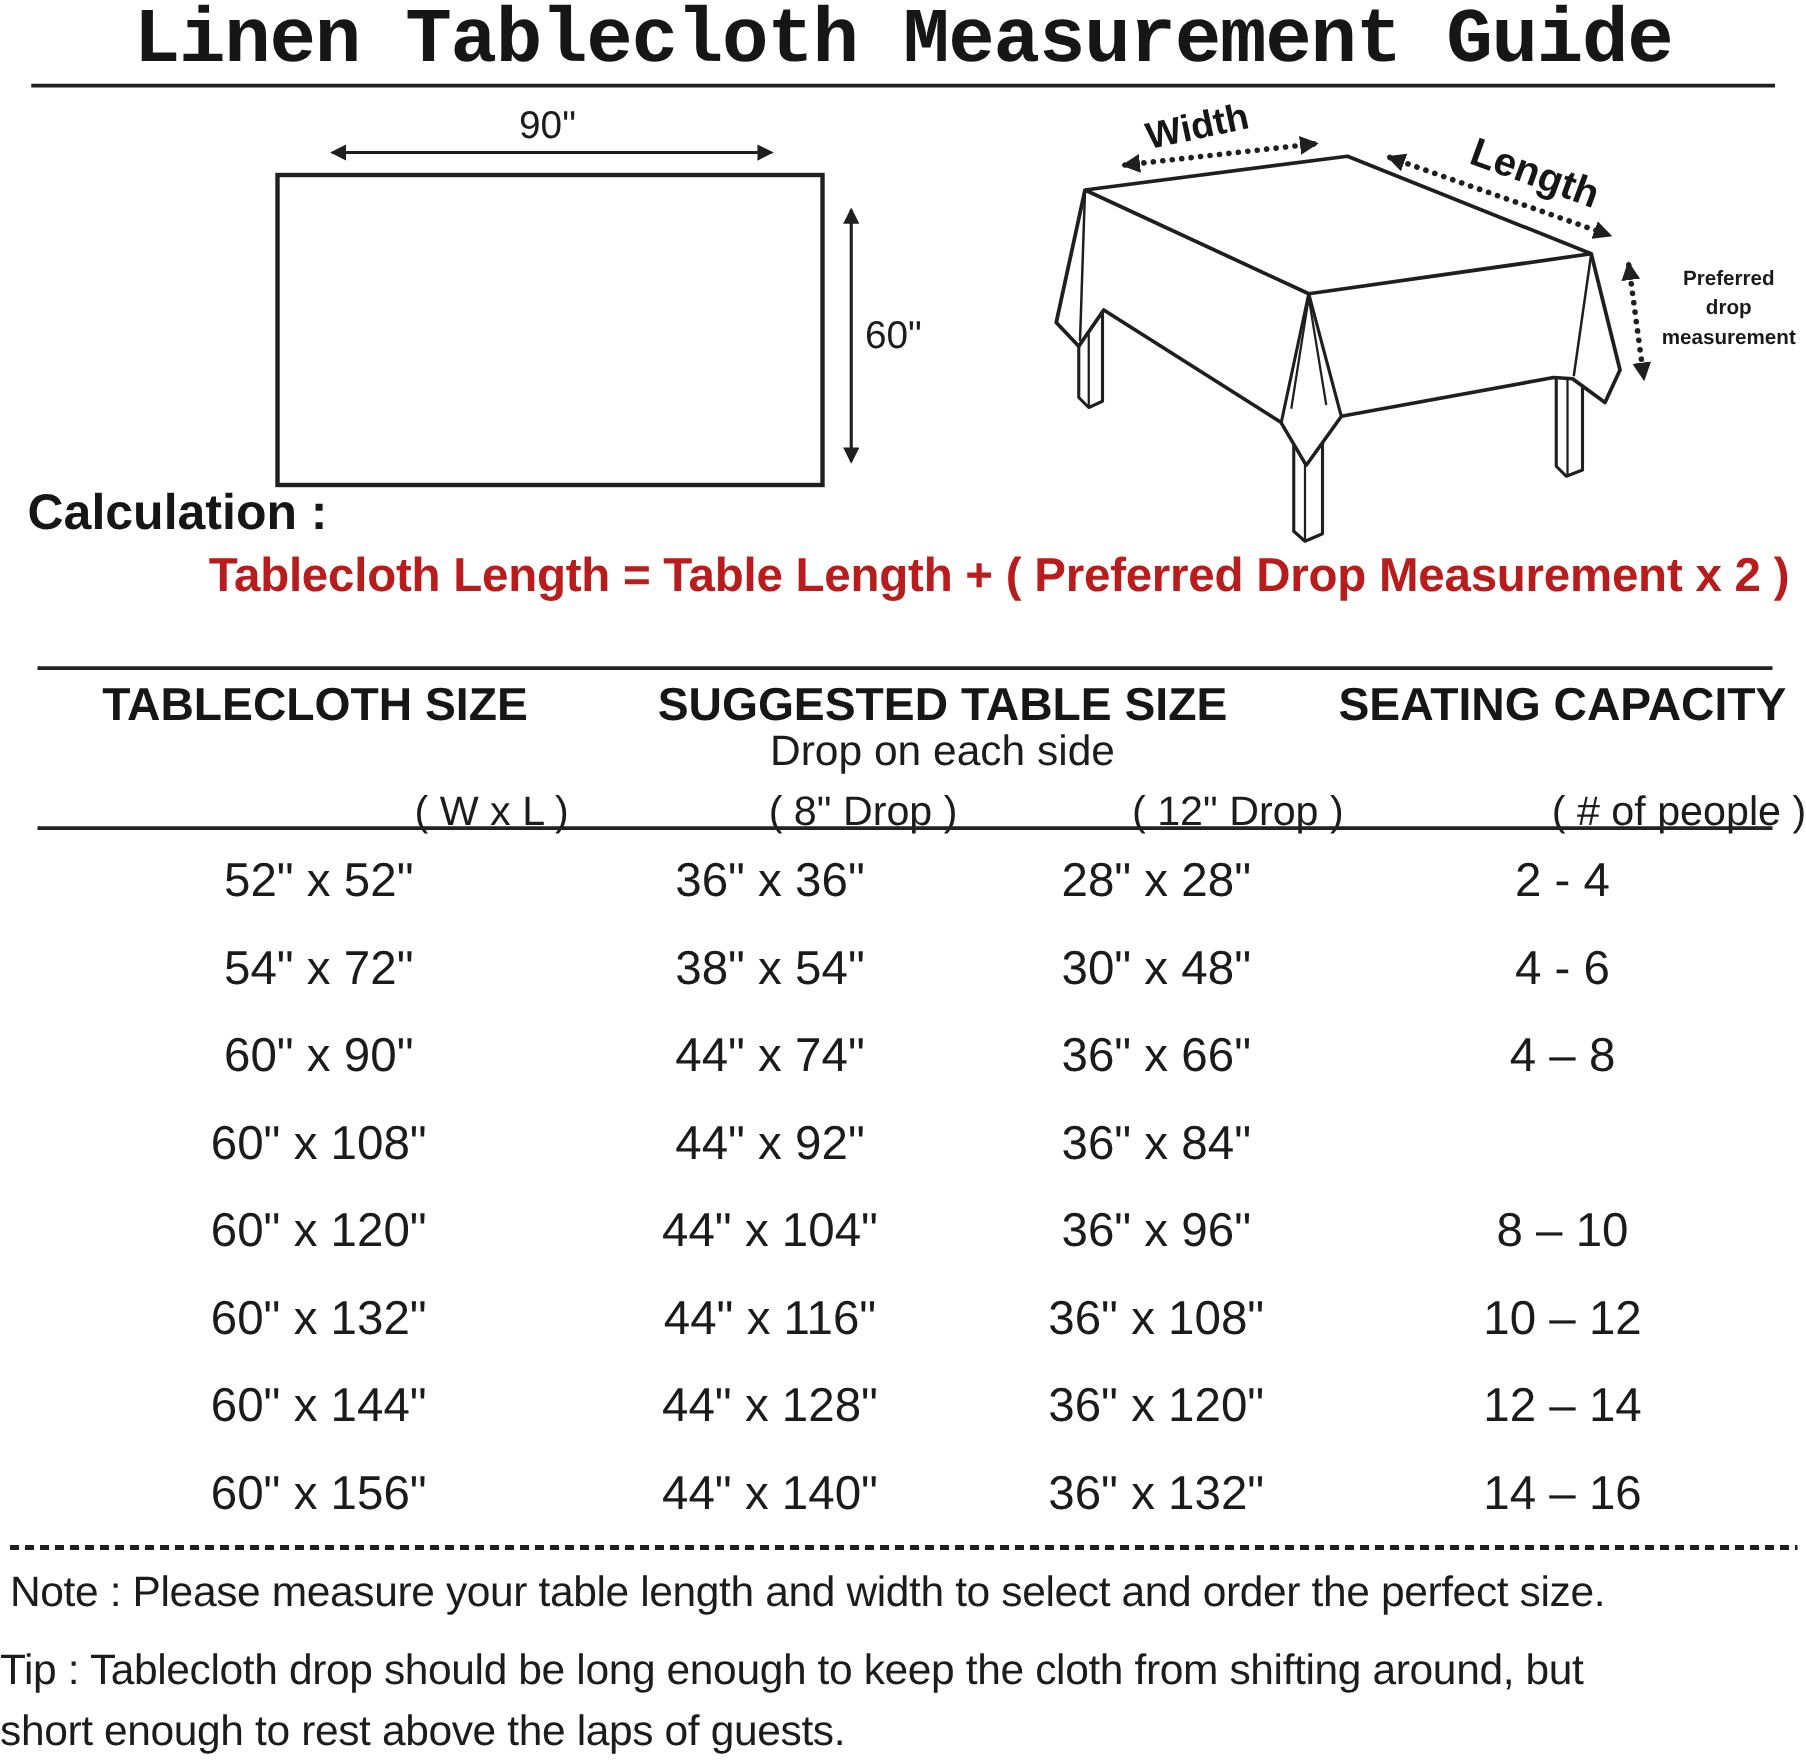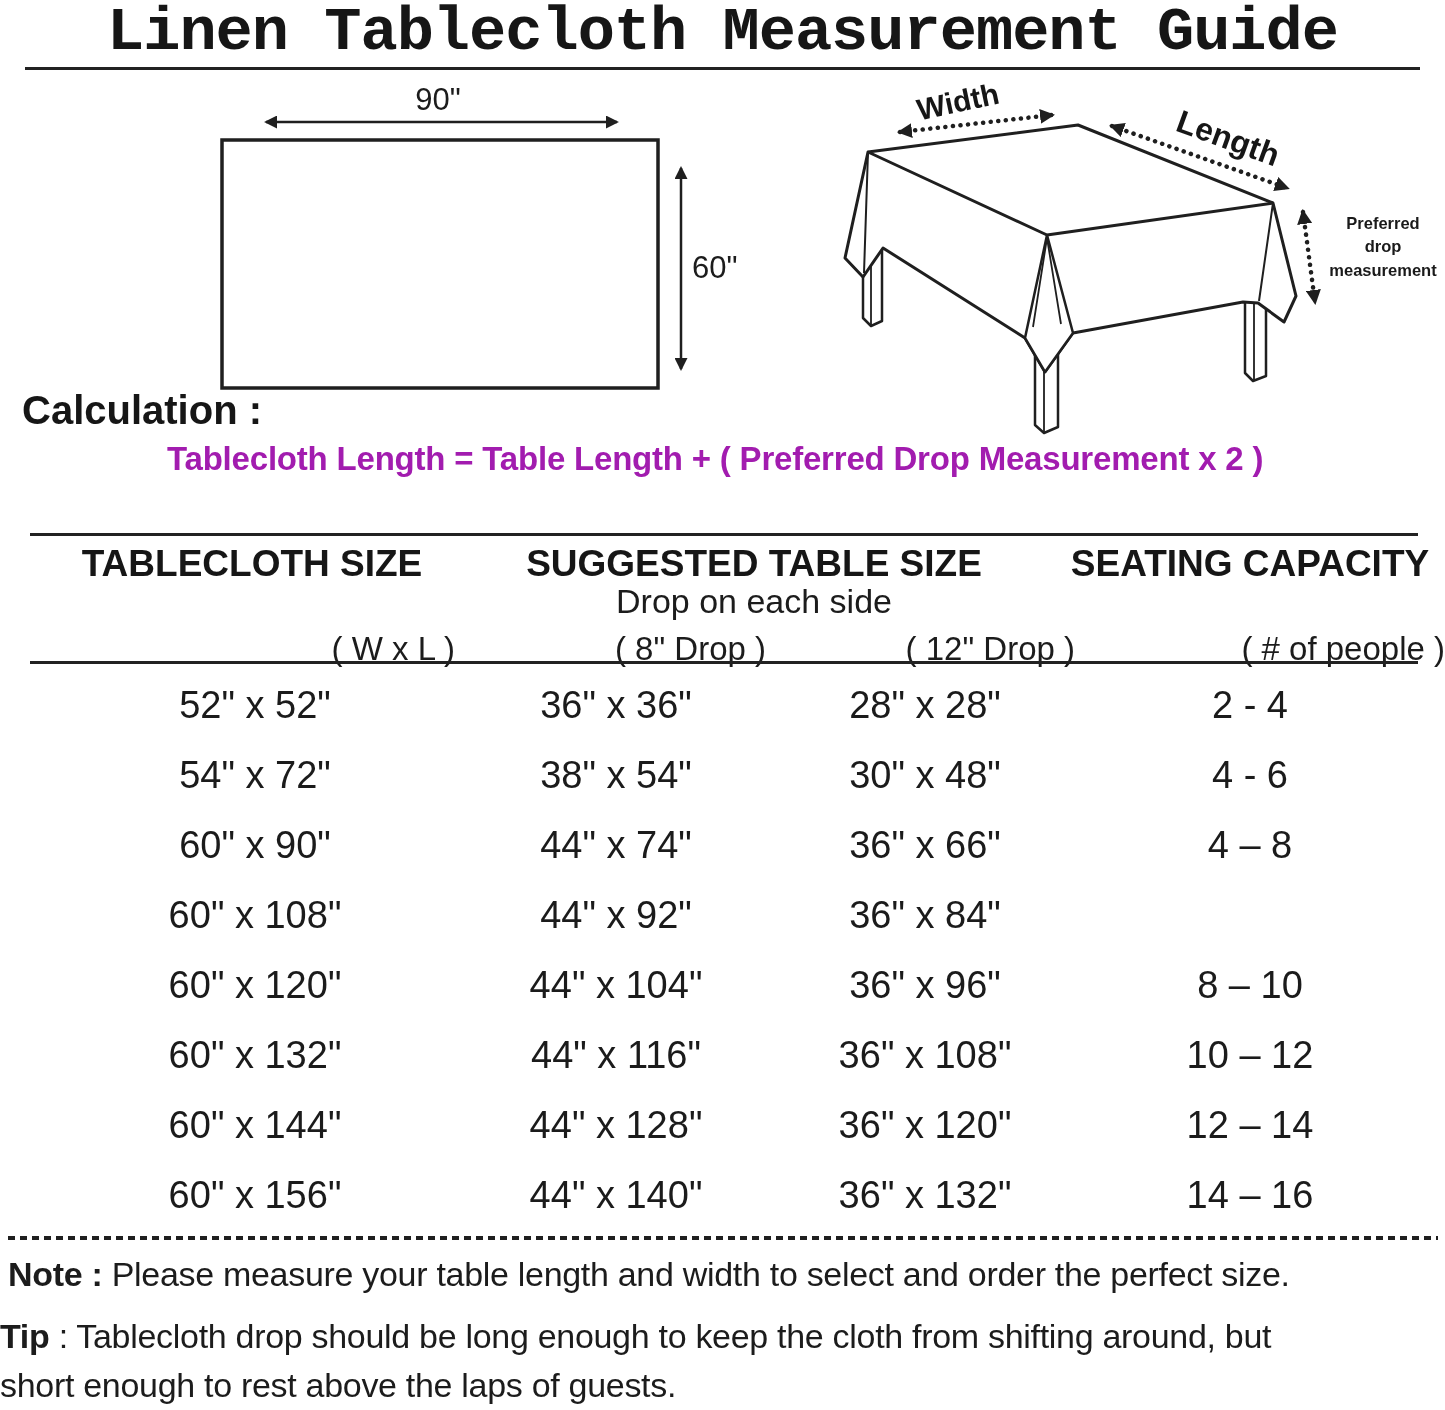--- a/index.html
+++ b/index.html
@@ -20,21 +20,21 @@
     left: 0; top: 2px; width: 100%;
     font-size: 62px; font-weight: 800; letter-spacing: -1px;
     text-align: center; line-height: 62px; color: #161616; font-family: Liberation Mono, monospace;
   }
   .rule { background: #222; height: 3px; }
   .rule-thick { background: #222; height: 3px; }
 
   .dim-label { font-size: 31px; font-weight: 500; color: #1c1c1c; }
 
   .calc-heading { font-size: 40px; font-weight: 800; color: #161616; }
-  .formula { font-size: 33px; font-weight: 700; letter-spacing: -0.2px; color: #a21caf; }
+  .formula { font-size: 38px; font-weight: 700; letter-spacing: -0.2px; color: #b91c1c; }
 
   .th { font-size: 37px; font-weight: 700; color: #161616; text-align: center; }
   .th-sub { font-size: 34px; font-weight: 400; text-align: center; }
   .th-unit { font-size: 33px; font-weight: 400; text-align: right; margin-top: 11px; }
 
   .rows { left: 0; top: 670px; width: 100%; }
   .row { position: relative; height: 70px; }
   .cell {
     position: absolute; top: 0; height: 70px;
     display: flex; align-items: center; justify-content: center;
@@ -44,21 +44,21 @@
   .c2 { left: 466px; width: 300px; }
   .c3 { left: 775px; width: 300px; }
   .c4 { left: 1055px; width: 390px; }
 
   .dashed-sep {
     left: 8px; top: 1236px; width: 1430px; height: 4px;
     background: repeating-linear-gradient(90deg, #1f1f1f 0 7px, transparent 7px 12px);
   }
 
   .note-line { left: 8px; top: 1252px; width: 1432px; font-size: 34px; letter-spacing: -0.3px; line-height: 44px; }
-  .bold { font-weight: 700; }
+  .bold { font-weight: 400; }
   .tip-block { left: 0; top: 1312px; width: 100%; font-size: 34px; letter-spacing: -0.3px; line-height: 49px; }
 
   .width-label {
     left: 893px; top: 85px; width: 130px; text-align: center;
     font-size: 30px; font-weight: 800; color: #161616;
     transform: rotate(-12deg);
   }
   .length-label {
     left: 1148px; top: 120px; width: 160px; text-align: center;
     font-size: 32px; font-weight: 800; color: #161616;

